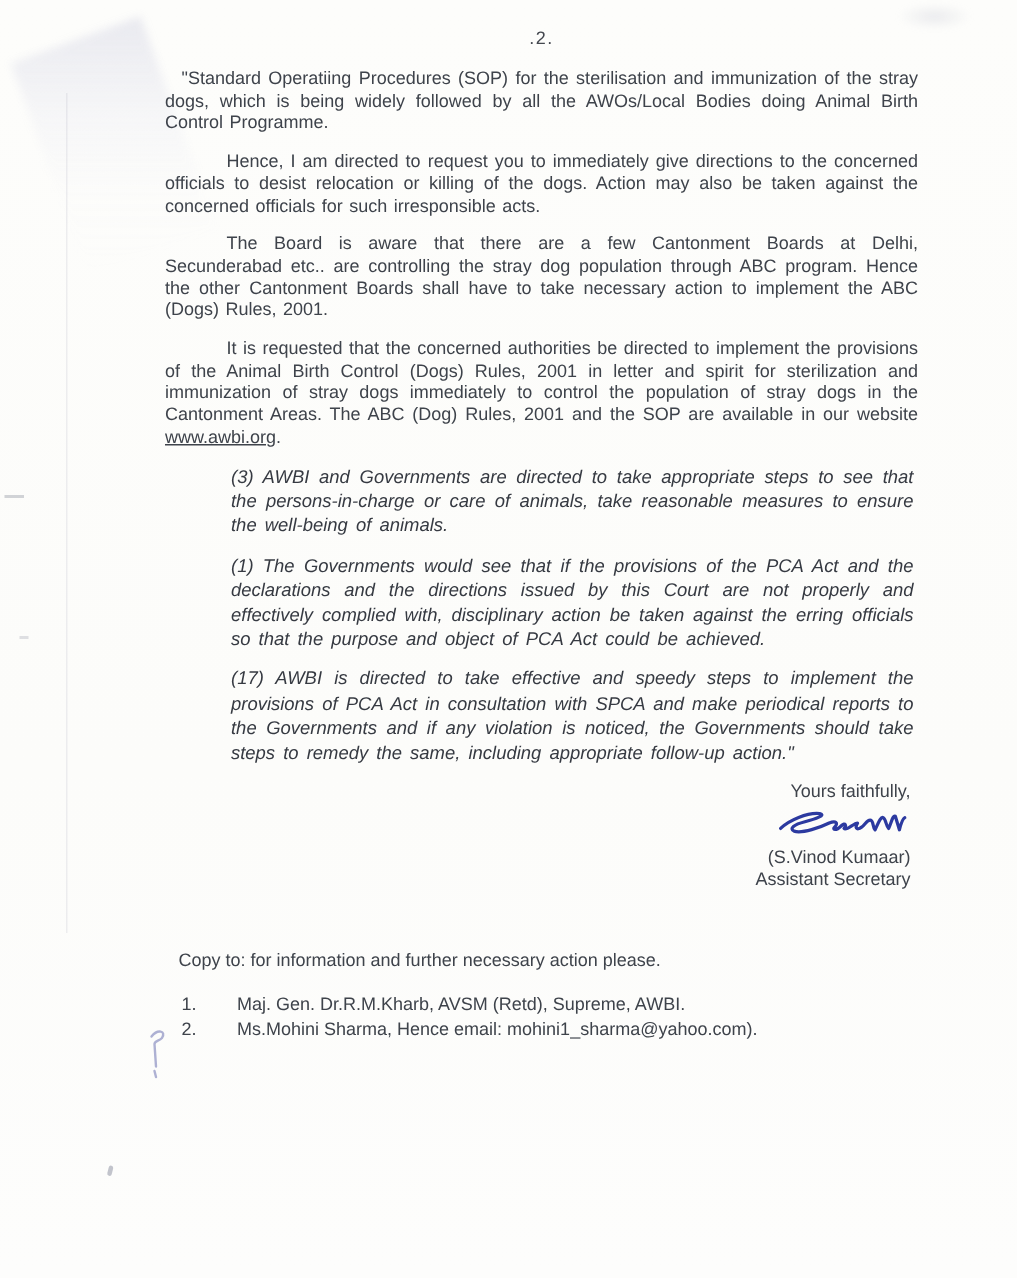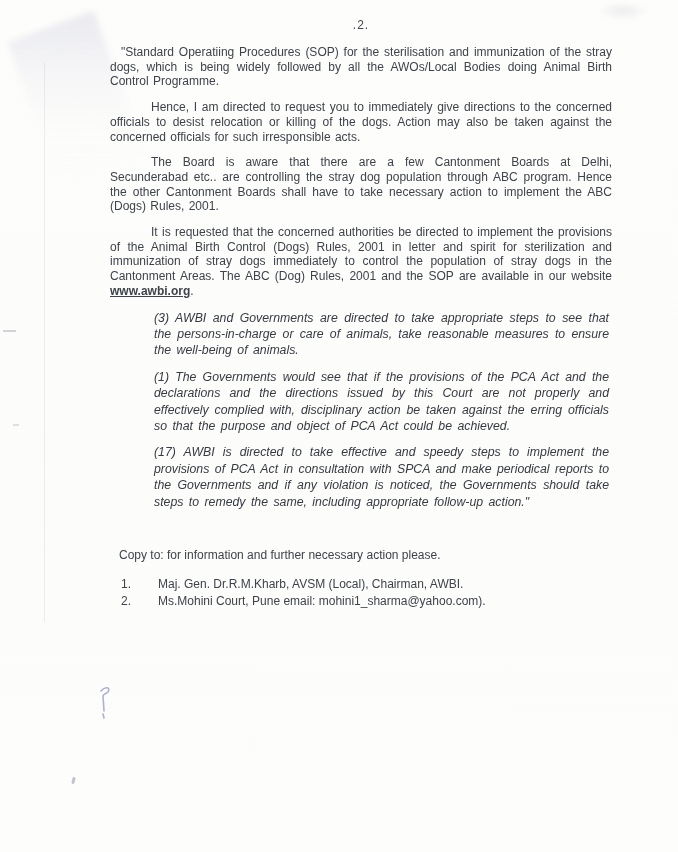--- a/index.html
+++ b/index.html
@@ -7,21 +7,21 @@
     position:relative;width:678px;height:852px;overflow:hidden;
     background:linear-gradient(180deg,#fdfdfb 0%,#fcfcfa 60%,#fdfdfc 100%);
     font-family:"Liberation Sans","DejaVu Sans",sans-serif;
     color:#3e434b;
   }
   .content{position:absolute;left:110px;top:18px;width:502px;}
   .pagenum{text-align:center;font-size:12px;letter-spacing:1px;margin:0 0 13px 0;color:#44484f;}
   p.body{font-size:12px;line-height:14.7px;text-align:justify;margin:0 0 11px 0;word-spacing:1px;}
   p.indent{text-indent:41px;}
   p.p1{text-indent:11px;}
-  .weblink{text-decoration:underline;font-weight:bold;}
+  .weblink{text-decoration:underline;}
   .quote{
     font-style:italic;font-size:12.3px;line-height:16.4px;text-align:justify;
     margin:0 0 10px 44px;width:455px;color:#363a42;word-spacing:2px;
   }
   .closing{margin-left:6px;margin-bottom:0;text-align:left;}
   .signoff{margin:9px 5px 0 0;text-align:right;font-size:12px;line-height:15.5px;color:#3e434b;}
   .sig{display:block;margin:1px 2px 0 auto;}
   .copyto{margin-top:38px;font-size:12px;line-height:15px;}
   .copy-head{margin-left:9px;}
   .copy-items{margin-top:14px;}
@@ -71,29 +71,40 @@
     <p class="body indent">The Board is aware that there are a few Cantonment Boards at Delhi, Secunderabad etc.. are controlling the stray dog population through ABC program. Hence the other Cantonment Boards shall have to take necessary action to implement the ABC (Dogs) Rules, 2001.</p>
 
     <p class="body indent"><span>It is requested that the concerned authorities be directed to implement the provisions of the Animal Birth Control (Dogs) Rules, 2001 in letter and spirit for sterilization and immunization of stray dogs immediately to control the population of stray dogs in the Cantonment Areas. The ABC (Dog) Rules, 2001 and the SOP are available in our website </span><span class="weblink">www.awbi.org</span><span>.</span></p>
 
 
     <div class="quote">(3) AWBI and Governments are directed to take appropriate steps to see that the persons-in-charge or care of animals, take reasonable measures to ensure the well-being of animals.</div>
     <div class="quote">(1) The Governments would see that if the provisions of the PCA Act and the declarations and the directions issued by this Court are not properly and effectively complied with, disciplinary action be taken against the erring officials so that the purpose and object of PCA Act could be achieved.</div>
     <div class="quote">(17) AWBI is directed to take effective and speedy steps to implement the provisions of PCA Act in consultation with SPCA and make periodical reports to the Governments and if any violation is noticed, the Governments should take steps to remedy the same, including appropriate follow-up action."</div>
 
 
+    <div class="signoff">
+      <div>Yours faithfully,</div>
+      <svg class="sig" width="90" height="27" viewBox="0 0 96 30">
+        <path d="M4,17 C10,11 24,5 33,6 C38,7 30,10 22,12 C14,14 10,17 14,19 C20,21 34,16 40,13
+                 C45,11 47,13 44,16 C42,18 45,19 49,15 C52,12 53,15 51,17 C53,19 58,13 61,13
+                 C59,16 60,19 64,16 C67,14 68,10 71,11 C73,12 72,16 74,18 C76,14 78,8 80,9
+                 C82,10 82,15 84,17 C86,13 87,7 89,8 L92,18 C93,14 94,10 96,9" fill="none" stroke="#2c3aa0" stroke-width="2.4" stroke-linecap="round" stroke-linejoin="round"></path>
+      </svg>
+      <div>(S.Vinod Kumaar)</div>
+      <div>Assistant Secretary</div>
+    </div>
 
     <div class="copyto">
       <div class="copy-head">Copy to: for information and further necessary action please.</div>
       <div class="copy-items">
         <div class="copy-item">
           <span class="copy-num">1.</span>
-          <span>Maj. Gen. Dr.R.M.Kharb, AVSM (Local), Chairman, AWBI.</span>
+          <span>Maj. Gen. Dr.R.M.Kharb, AVSM (Retd), Supreme, AWBI.</span>
         </div>
         <div class="copy-item">
           <span class="copy-num">2.</span>
-          <span>Ms.Mohini Court, Pune email: mohini1_sharma@yahoo.com).</span>
+          <span>Ms.Mohini Sharma, Hence email: mohini1_sharma@yahoo.com).</span>
         </div>
       </div>
     </div>
 
   </div>
 </div>
 
 </body></html>

